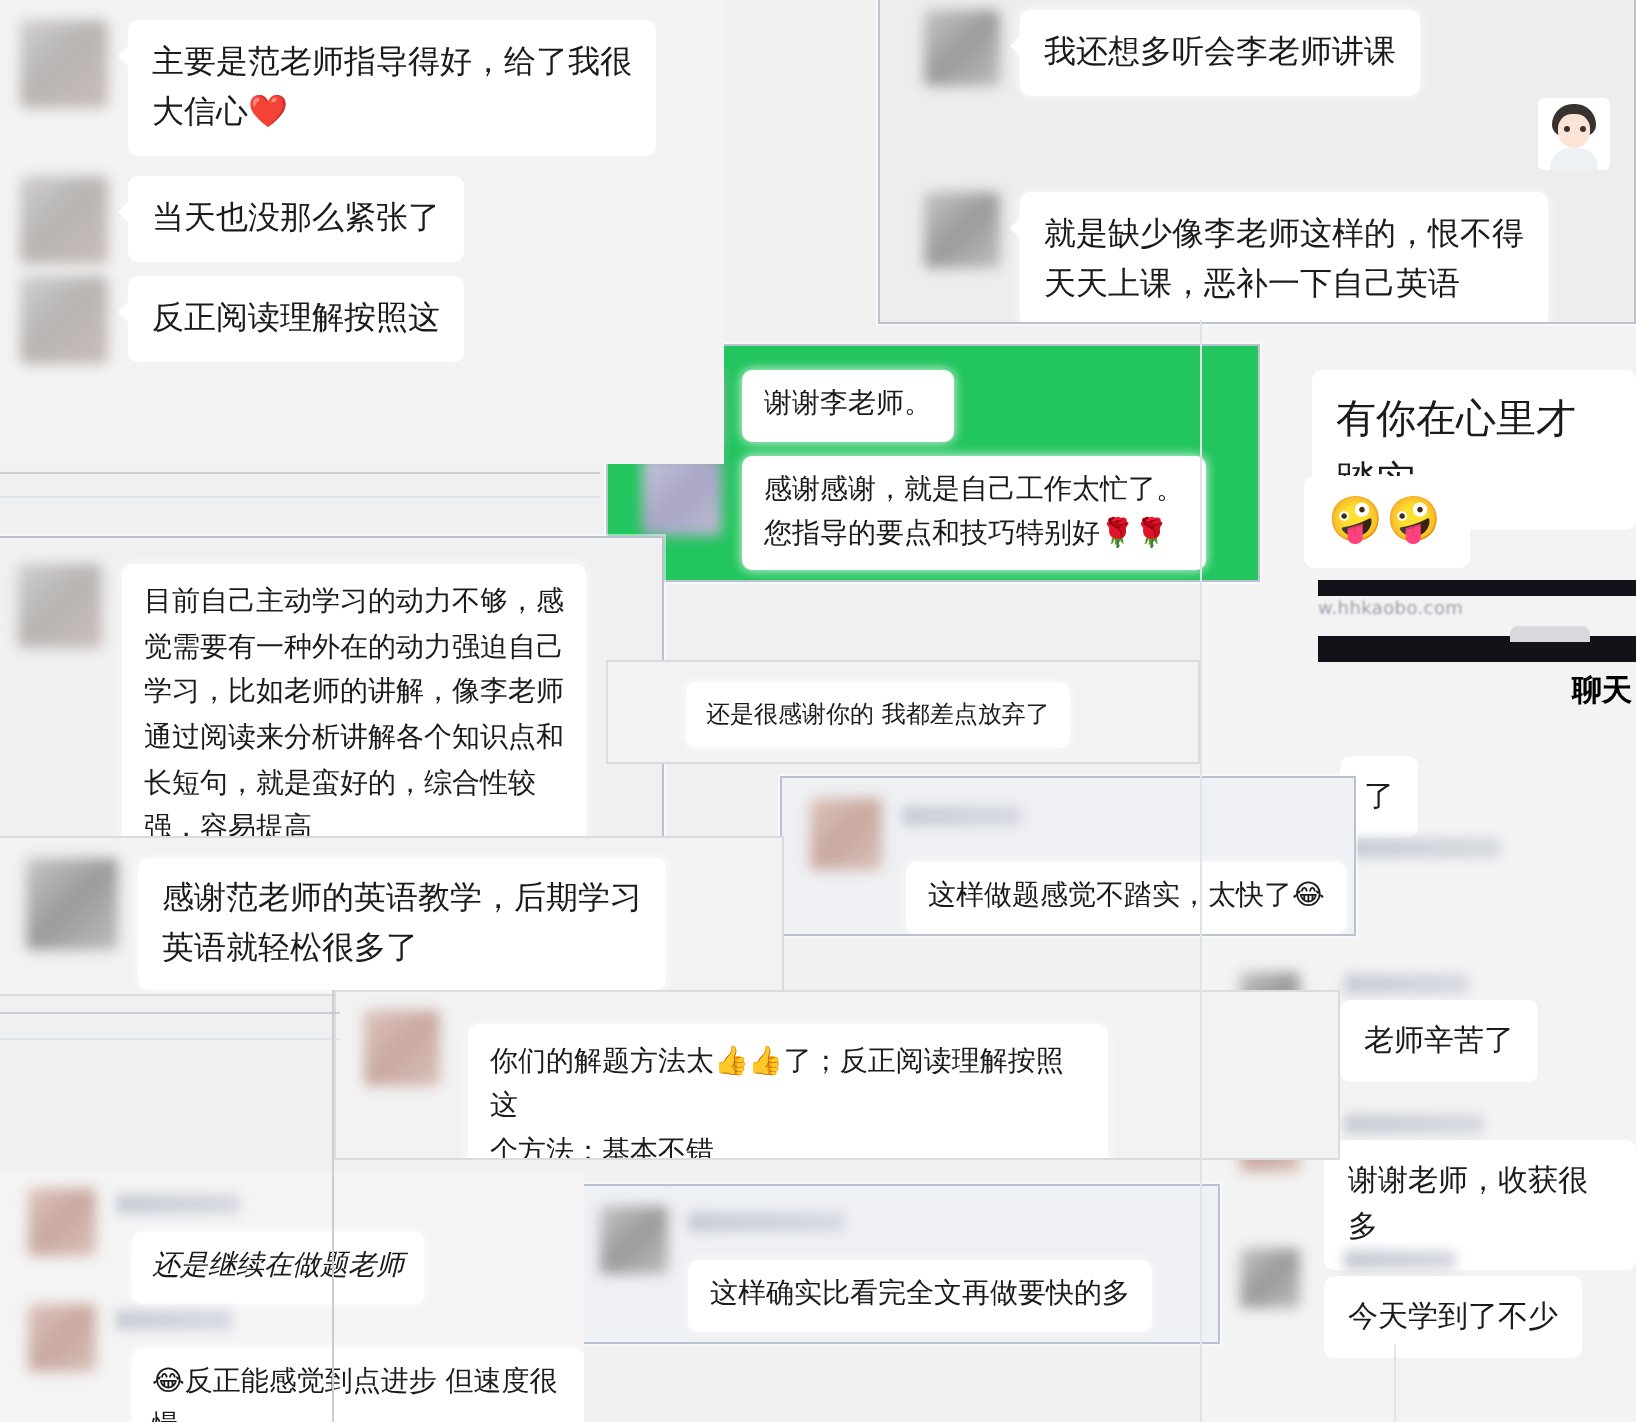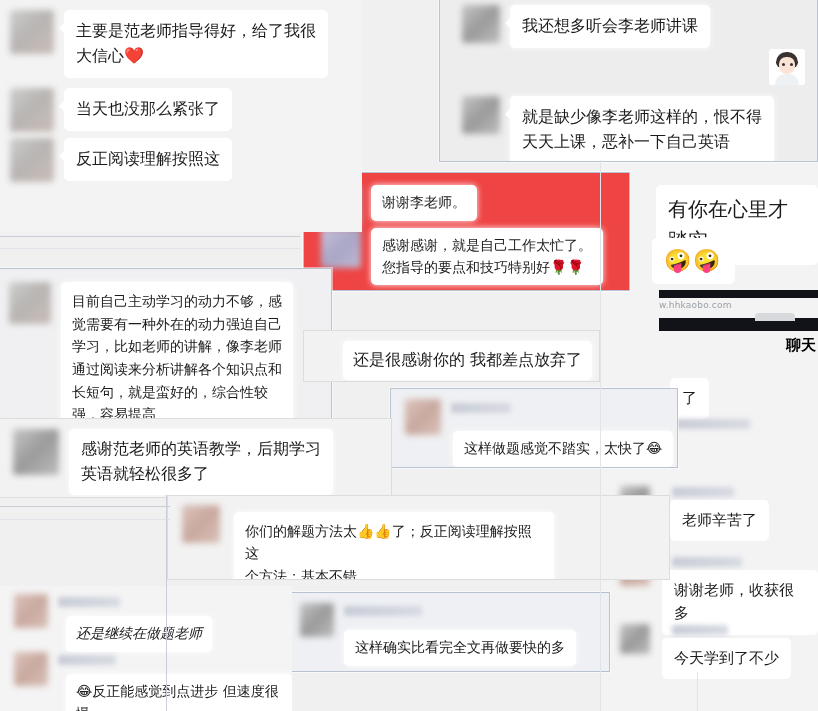--- a/index.html
+++ b/index.html
@@ -108,21 +108,21 @@
     border: 5px solid transparent;
     border-left-color: #95ec69;
     border-right: 0;
   }
   .bubble.notail:before { display: none; }
   .bubble.soft {
     box-shadow: 0 0 6px rgba(255,255,255,0.9);
   }
 
   
-  .fs13 { font-size: 16px; }
+  .fs13 { font-size: 12px; }
   .fs14 { font-size: 14px; }
   .fs15 { font-size: 15px; }
   .fs16 { font-size: 16px; }
   .fs17 { font-size: 20px; }
 
   .emoji { font-size: 15px; }
   .emoji.big { font-size: 22px; letter-spacing: 2px; }
 
   
   .blackbar {
@@ -261,21 +261,21 @@
         <div class="wa-eye r"></div>
       </div>
     </div>
     <div class="row" style="left:22px; top:103px;">
       <div class="avatar grey"></div>
       <div class="bubble left fs16 soft">就是缺少像李老师这样的，恨不得
 天天上课，恶补一下自己英语</div>
     </div>
   </div>
 
-  <div class="panel bordered" style="left:303px; top:172px; width:327px; height:119px; background:#ef4444;">
+  <div class="panel bordered" style="left:303px; top:172px; width:327px; height:119px; background:#22c55e;">
     <div class="row" style="left:17px; top:12px;">
       <div class="avatar purple" style="width:40px;height:40px;"></div>
       <div class="bubble left notail fs14 soft" style="padding:7px 11px;">谢谢李老师。</div>
     </div>
     <div class="row" style="left:17px; top:55px;">
       <div class="avatar purple" style="width:40px;height:40px;"></div>
       <div class="bubble left notail fs14 soft" style="padding:7px 11px;">感谢感谢，就是自己工作太忙了。
 您指导的要点和技巧特别好🌹🌹</div>
     </div>
   </div>

